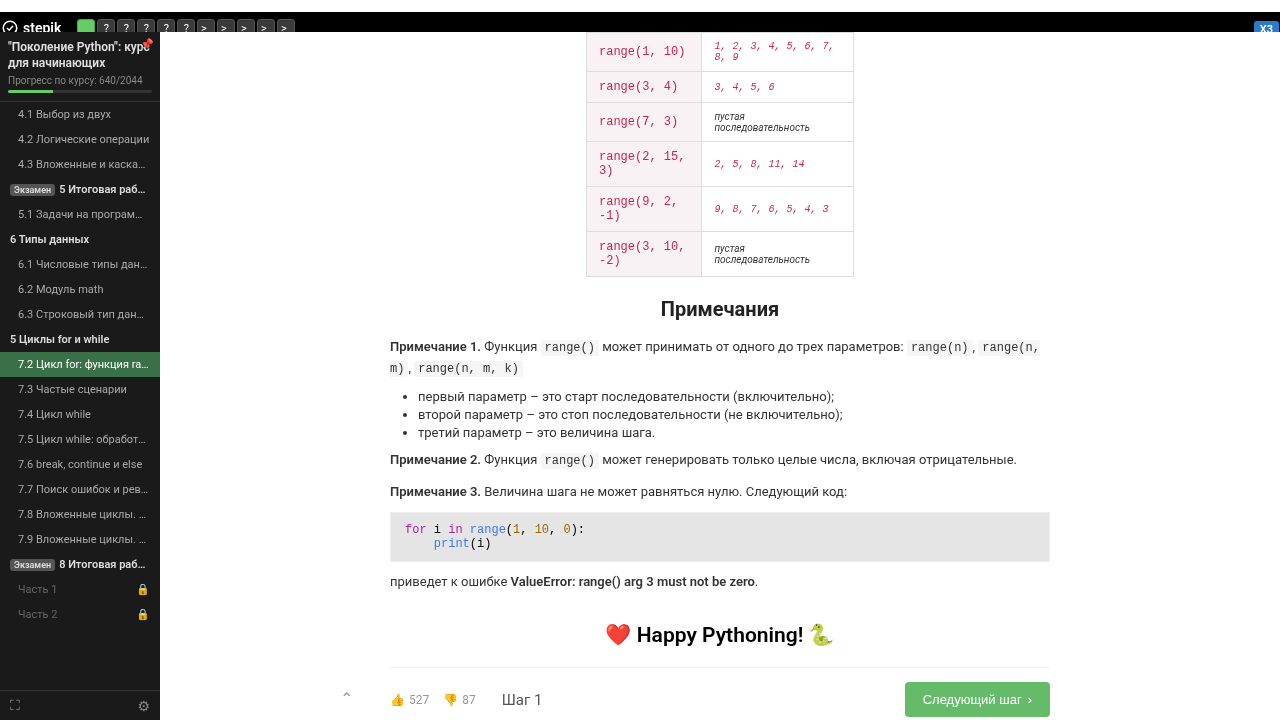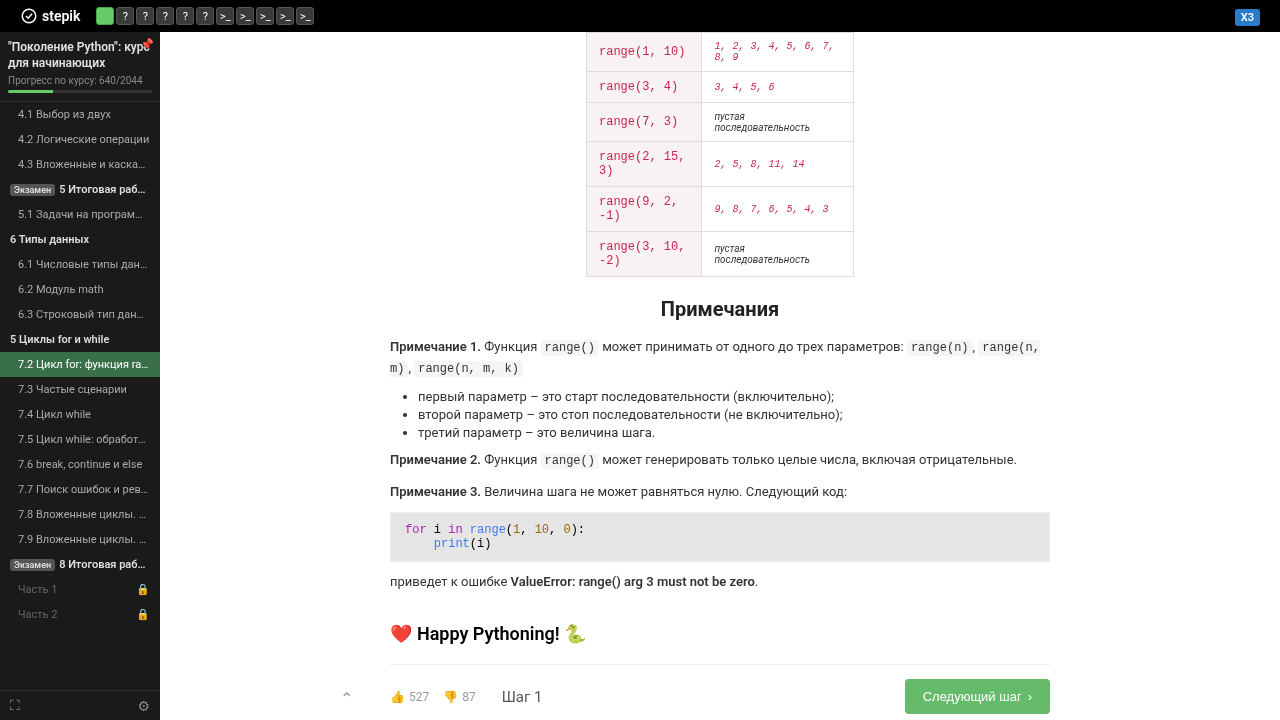--- a/index.html
+++ b/index.html
@@ -1,17 +1,17 @@
 <!DOCTYPE html>
 <html><head>
 <meta charset="utf-8">
 <style>
 * { margin: 0; padding: 0; box-sizing: border-box; }
 body { font-family: -apple-system, BlinkMacSystemFont, "Segoe UI", Roboto, sans-serif; font-size: 14px; background: #fff; overflow: hidden; }
-.topbar { background: #000; height: 32px; display: flex; align-items: center; padding: 0 20px; }
+.topbar { background: #000; height: 32px; display: flex; align-items: center; padding: 0 1px; margin-top: 12px; }
 .logo { color: #fff; display: flex; align-items: center; font-weight: 600; font-size: 14px; margin-right: 16px; }
 .logo svg { width: 18px; height: 18px; margin-right: 4px; }
 .step-pills { display: flex; gap: 2px; }
 .step-pill { width: 18px; height: 18px; border-radius: 3px; display: flex; align-items: center; justify-content: center; font-size: 11px; color: #fff; cursor: pointer; }
 .step-pill.done { background: #66cc66; border: 1px solid #4a4; }
 .step-pill.q { background: #3a3a3a; border: 1px solid #555; }
 .topbar-right { margin-left: auto; }
 .x3-badge { background: #2b7bcc; color: #fff; font-size: 11px; padding: 2px 6px; border-radius: 3px; font-weight: 600; }
 
 .sidebar { position: absolute; top: 32px; left: 0; bottom: 0; width: 160px; background: #1a1a1a; color: #bbb; overflow: hidden; font-size: 12px; }
@@ -42,21 +42,21 @@
 h2.notes-title { text-align: center; font-size: 20px; font-weight: 700; margin: 20px 0 16px; color: #222; }
 p.note { font-size: 13px; color: #333; margin: 10px 0; line-height: 1.6; }
 .note strong { font-weight: 600; }
 code.inline { font-family: "Courier New", monospace; background: #f5f5f5; padding: 1px 4px; border-radius: 3px; font-size: 12px; }
 ul.params { margin: 8px 0 8px 28px; font-size: 13px; color: #333; }
 ul.params li { margin: 3px 0; }
 pre.code-block { background: #e5e5e5; border: 1px solid #eee; padding: 10px 14px; font-family: "Courier New", monospace; font-size: 12px; margin: 10px 0; }
 pre.code-block .kw { color: #a626a4; }
 pre.code-block .fn { color: #4078f2; }
 pre.code-block .num { color: #986801; }
-.happy { text-align: left; font-size: 18px; font-weight: 600; margin: 30px 0 20px; }
+.happy { text-align: center; font-size: 21px; font-weight: 600; margin: 30px 0 20px; }
 
 .step-footer { display: flex; align-items: center; padding: 14px 0; border-top: 1px solid #eee; margin-top: 20px; }
 .vote { display: flex; align-items: center; gap: 4px; color: #999; font-size: 12px; margin-right: 14px; cursor: pointer; }
 .step-label { color: #555; font-size: 15px; margin-left: 12px; }
 .next-btn { margin-left: auto; background: #66bb6a; color: #fff; border: none; padding: 10px 18px; border-radius: 4px; font-size: 13px; cursor: pointer; display: flex; align-items: center; gap: 6px; }
 .collapse-caret { position: absolute; left: 340px; bottom: 12px; color: #999; font-size: 16px; cursor: pointer; }
 </style>
 </head>
 <body>
 

